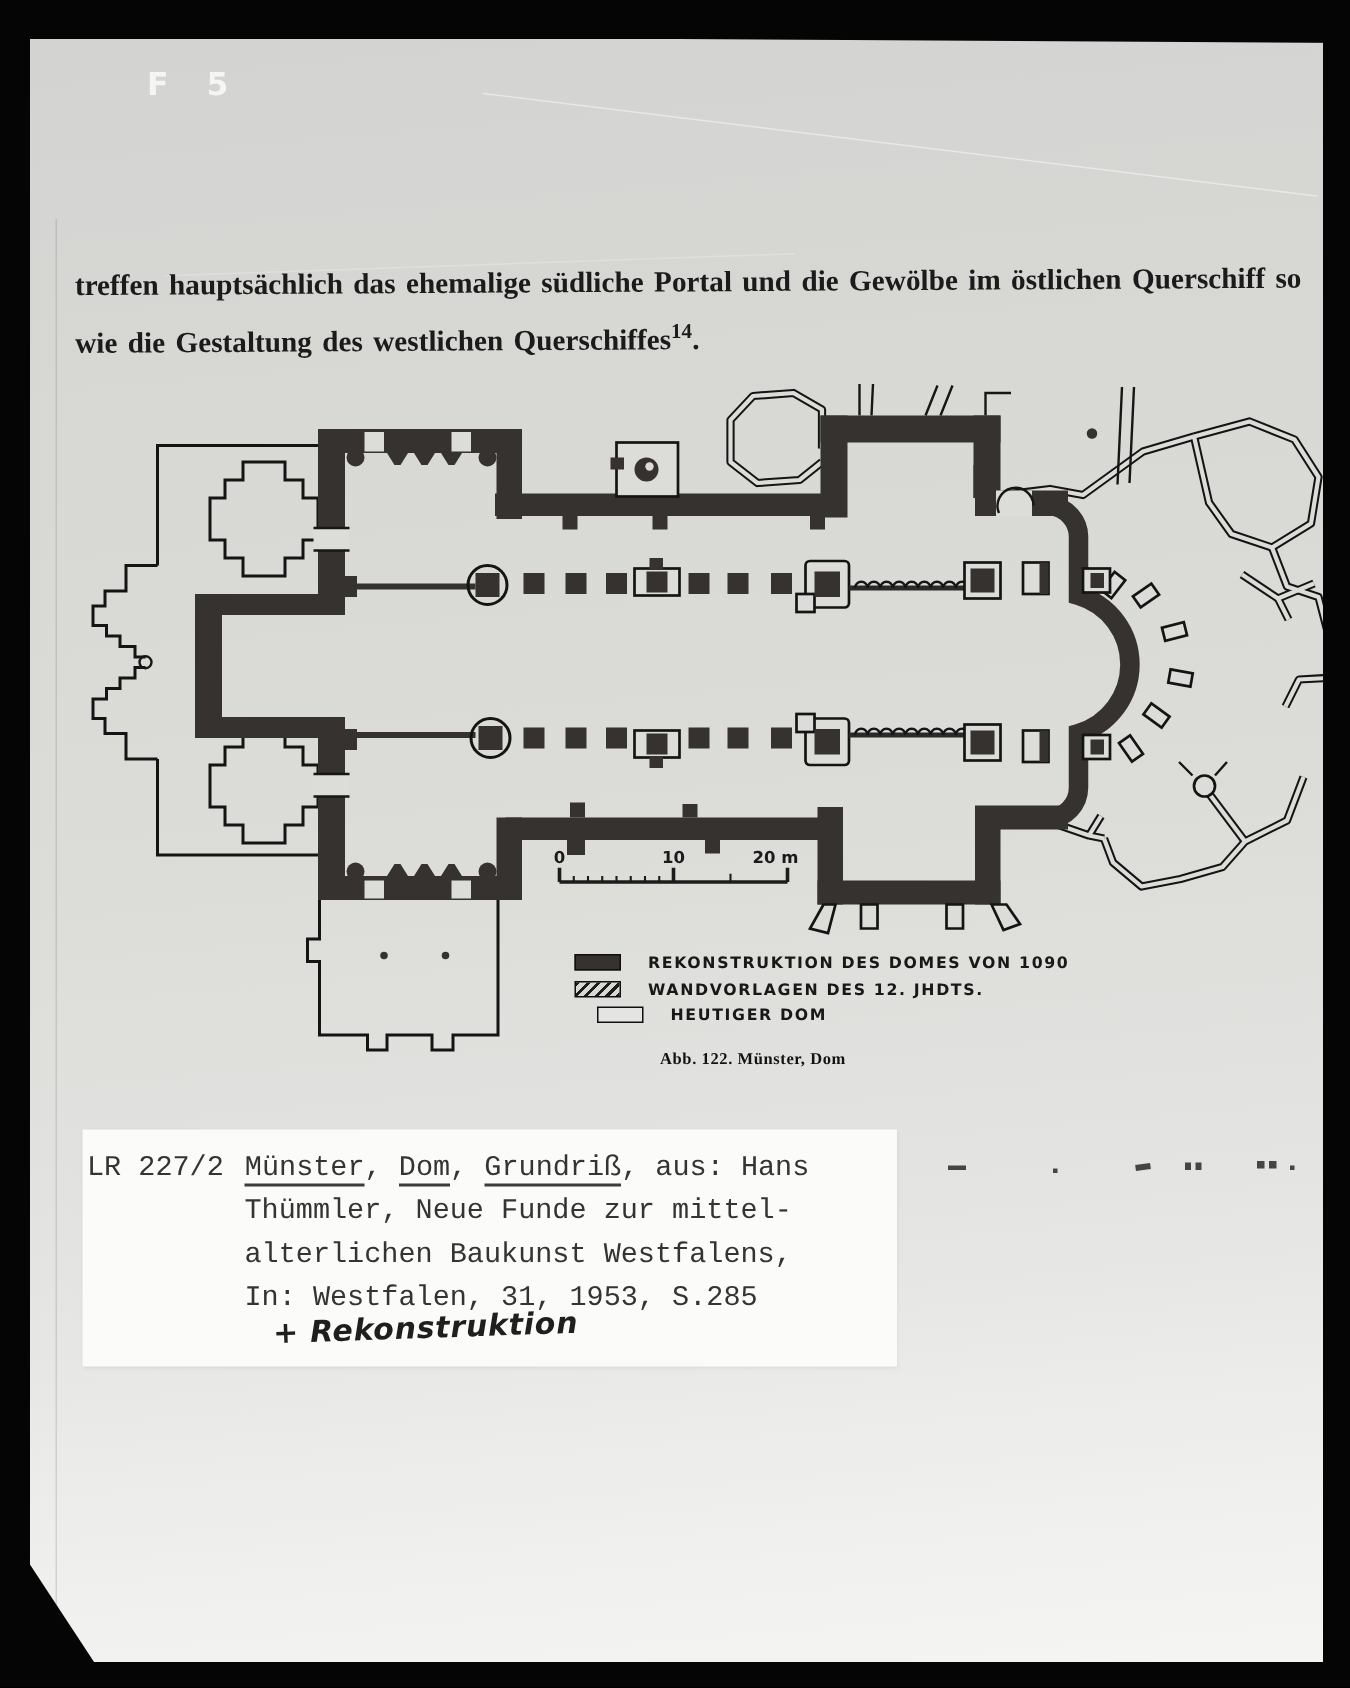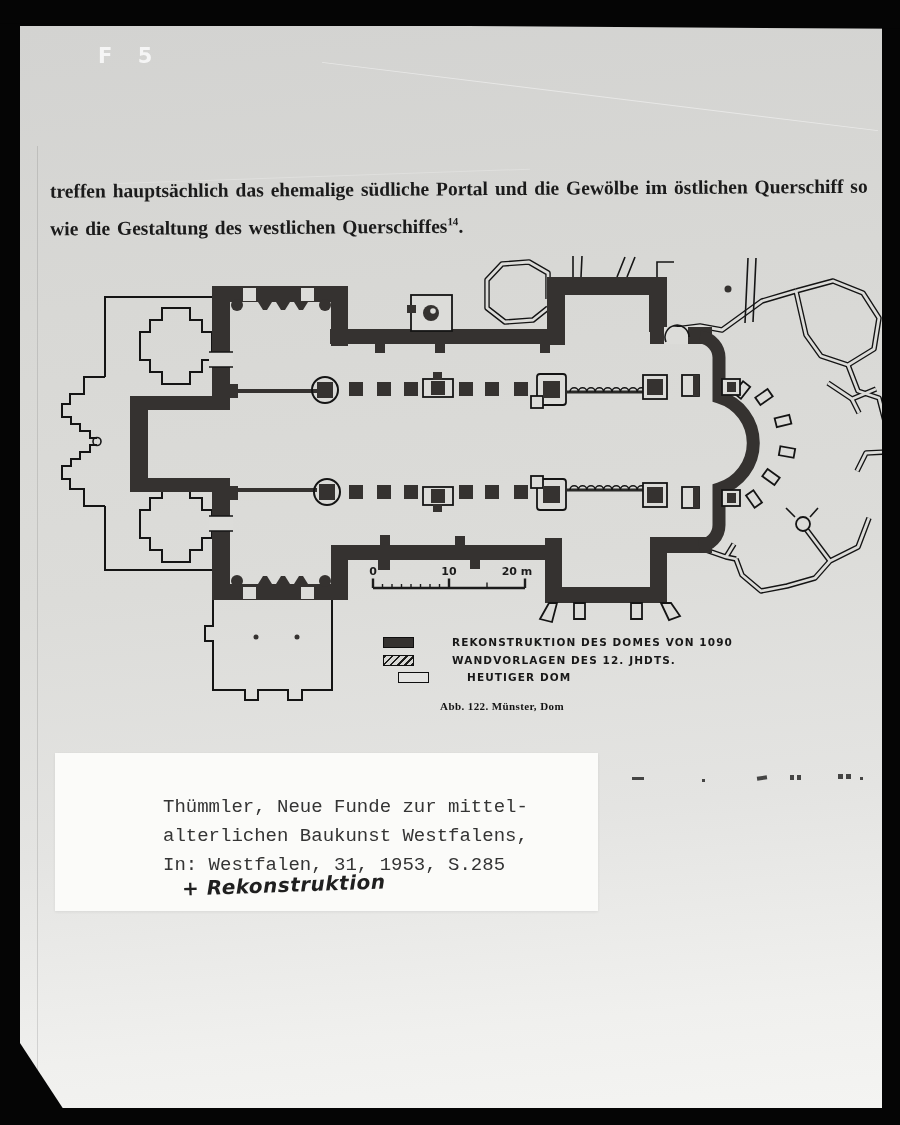--- a/index.html
+++ b/index.html
@@ -11,23 +11,23 @@
             transform:rotate(.35deg);transform-origin:50% 50%;}
   .corner-wedge{position:absolute;left:18px;top:1040px;width:46px;height:70px;background:#050505;
             clip-path:polygon(0 0,0 100%,100% 100%);}
   .page-edge{position:absolute;left:17px;top:120px;width:1px;height:950px;background:rgba(110,110,110,.22);}
   .scratch{position:absolute;height:1px;background:rgba(255,255,255,.45);}
   .fmark{position:absolute;left:78px;top:18px;color:rgba(252,252,252,.82);font-size:21px;font-weight:700;
          letter-spacing:9px;font-family:"DejaVu Sans",sans-serif;}
   .para{position:absolute;left:30px;top:146px;width:900px;color:#1b1b1b;
         font-family:"Liberation Serif","DejaVu Serif",serif;font-weight:700;font-size:19.5px;
         line-height:33px;white-space:nowrap;word-spacing:2px;transform:rotate(-.35deg);}
-  .para sup{font-size:11px;}
+  .para sup{font-size:14px;}
   .plan-svg{position:absolute;left:0;top:0;}
-  .lg-row{position:absolute;display:flex;align-items:center;height:12px;gap:20px;}
+  .lg-row{position:absolute;display:flex;height:12px;}
   .lg-swatch{width:31px;height:11px;box-sizing:border-box;margin-right:18px;flex:0 0 auto;}
   .sw-solid{background:#353230;border:1.5px solid #0f0f0f;}
   .sw-hatch{background:repeating-linear-gradient(135deg,#1d1d1b 0 2px,#d8d8d5 2px 5px);border:1.5px solid #0f0f0f;}
   .sw-outline{background:#e4e4e2;border:1.6px solid #0f0f0f;}
   .lg-label{font-size:10.5px;font-weight:700;letter-spacing:1.1px;color:#181818;white-space:nowrap;}
   .caption{position:absolute;left:352px;top:674px;width:260px;text-align:center;color:#131313;
            font-family:"Liberation Serif","DejaVu Serif",serif;font-weight:700;font-size:11px;letter-spacing:.4px;}
   .card{position:absolute;left:35px;top:727px;width:543px;height:158px;background:#fbfbf9;
         box-shadow:0 1px 3px rgba(0,0,0,.07);}
   .t-line{position:absolute;font-family:"Liberation Mono","DejaVu Sans Mono",monospace;
@@ -255,20 +255,21 @@
       <div class="lg-label">WANDVORLAGEN DES 12. JHDTS.</div>
     </div>
     <div class="lg-row" style="left:378px;top:645px;">
       <div class="lg-swatch sw-outline"></div>
       <div class="lg-label">HEUTIGER DOM</div>
     </div>
 
     <div class="caption">Abb. 122. Münster, Dom</div>
 
     <div class="card">
+      <div class="t-line" style="left:3px;top:14px;"><span>LR 227/2</span><span class="idgap"></span><span class="u">Münster</span><span>, </span><span class="u">Dom</span><span>, </span><span class="u">Grundriß</span><span>, aus: Hans</span></div>
       <div class="t-line" style="left:108px;top:72px;">alterlichen Baukunst Westfalens,</div>
       <div class="t-line" style="left:108px;top:43px;">Thümmler, Neue Funde zur mittel-</div>
       <div class="t-line" style="left:108px;top:101px;text-align:center;">In: Westfalen, 31, 1953, S.285</div>
       <div class="hand">+ Rekonstruktion</div>
     </div>
 
     <div class="frag" style="left:612px;top:751px;width:12px;height:3px;"></div>
     <div class="frag" style="left:682px;top:753px;width:3px;height:3px;"></div>
     <div class="frag" style="left:737px;top:750px;width:10px;height:4px;transform:rotate(-8deg);"></div>
     <div class="frag" style="left:770px;top:749px;width:4px;height:5px;"></div>

